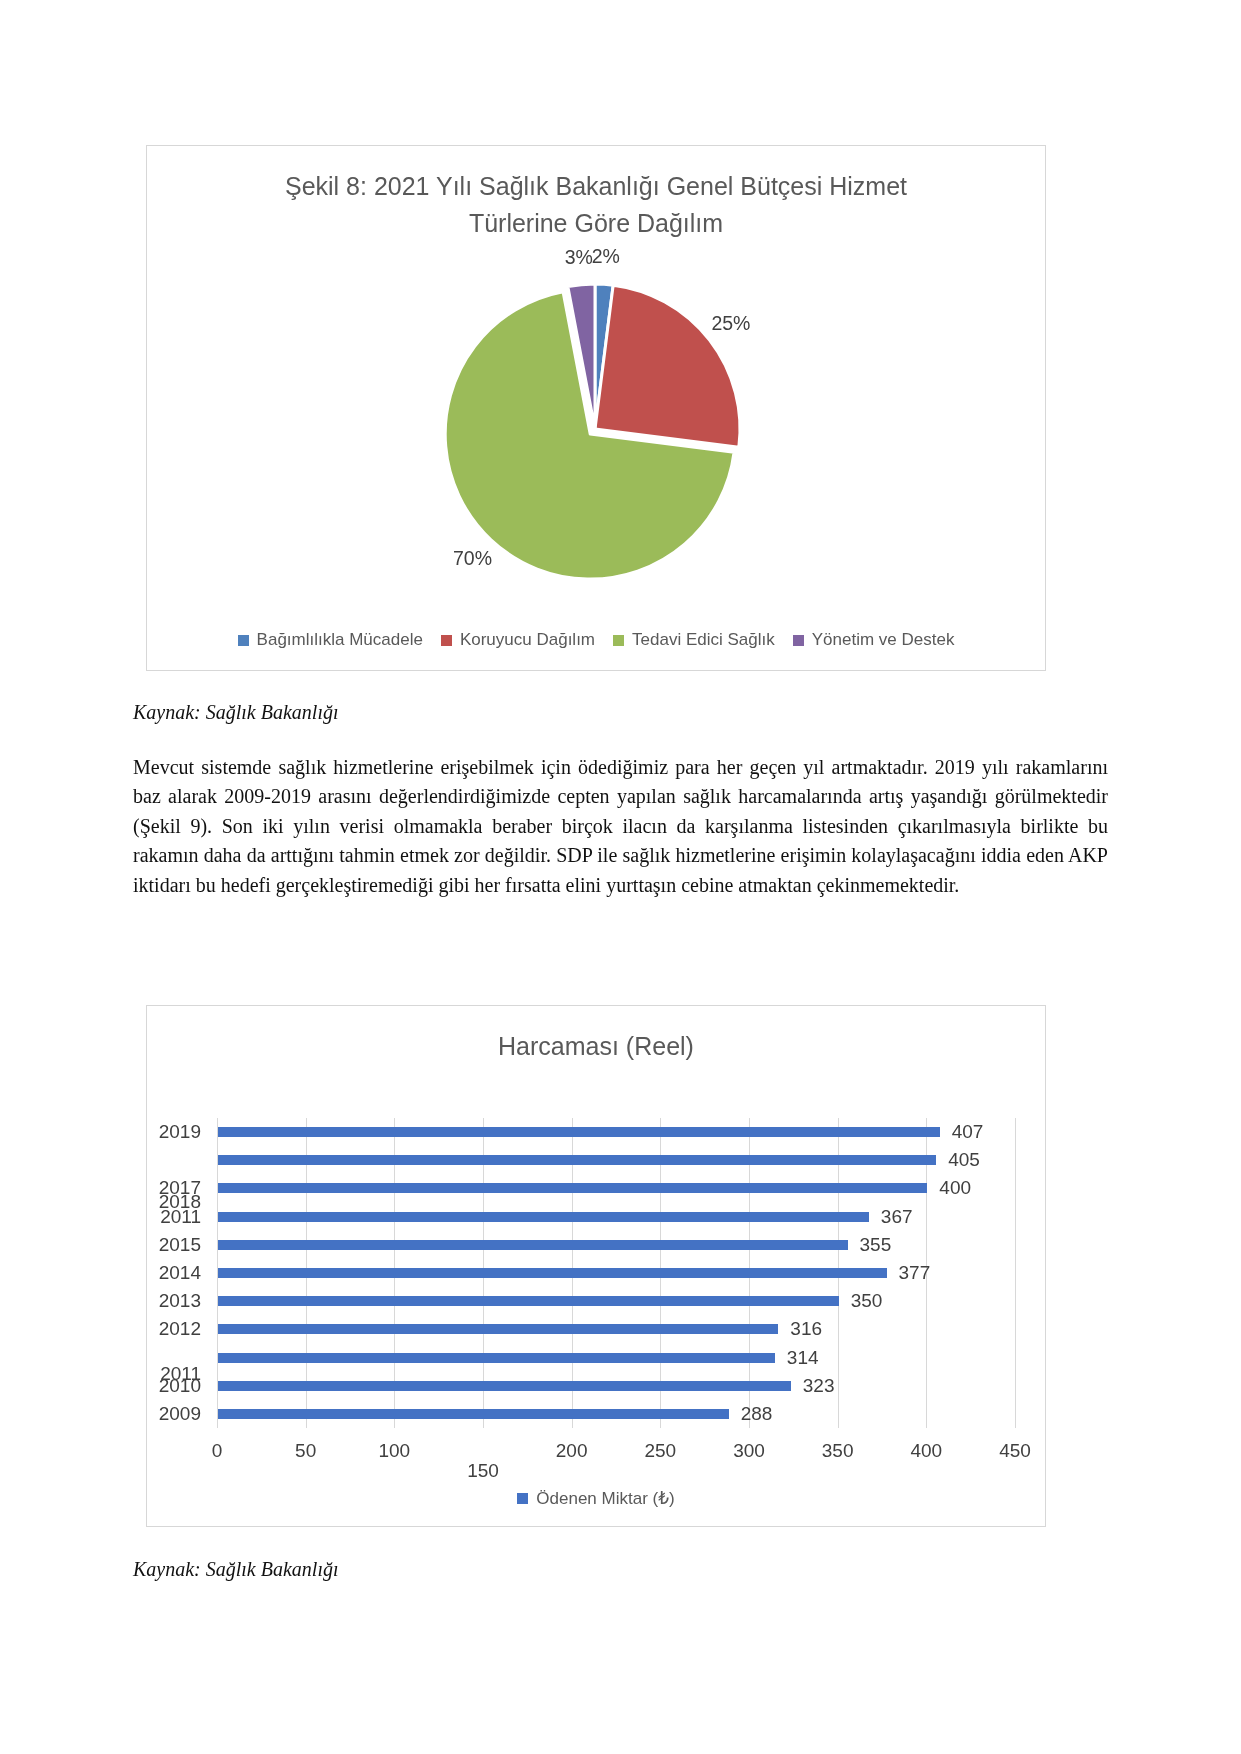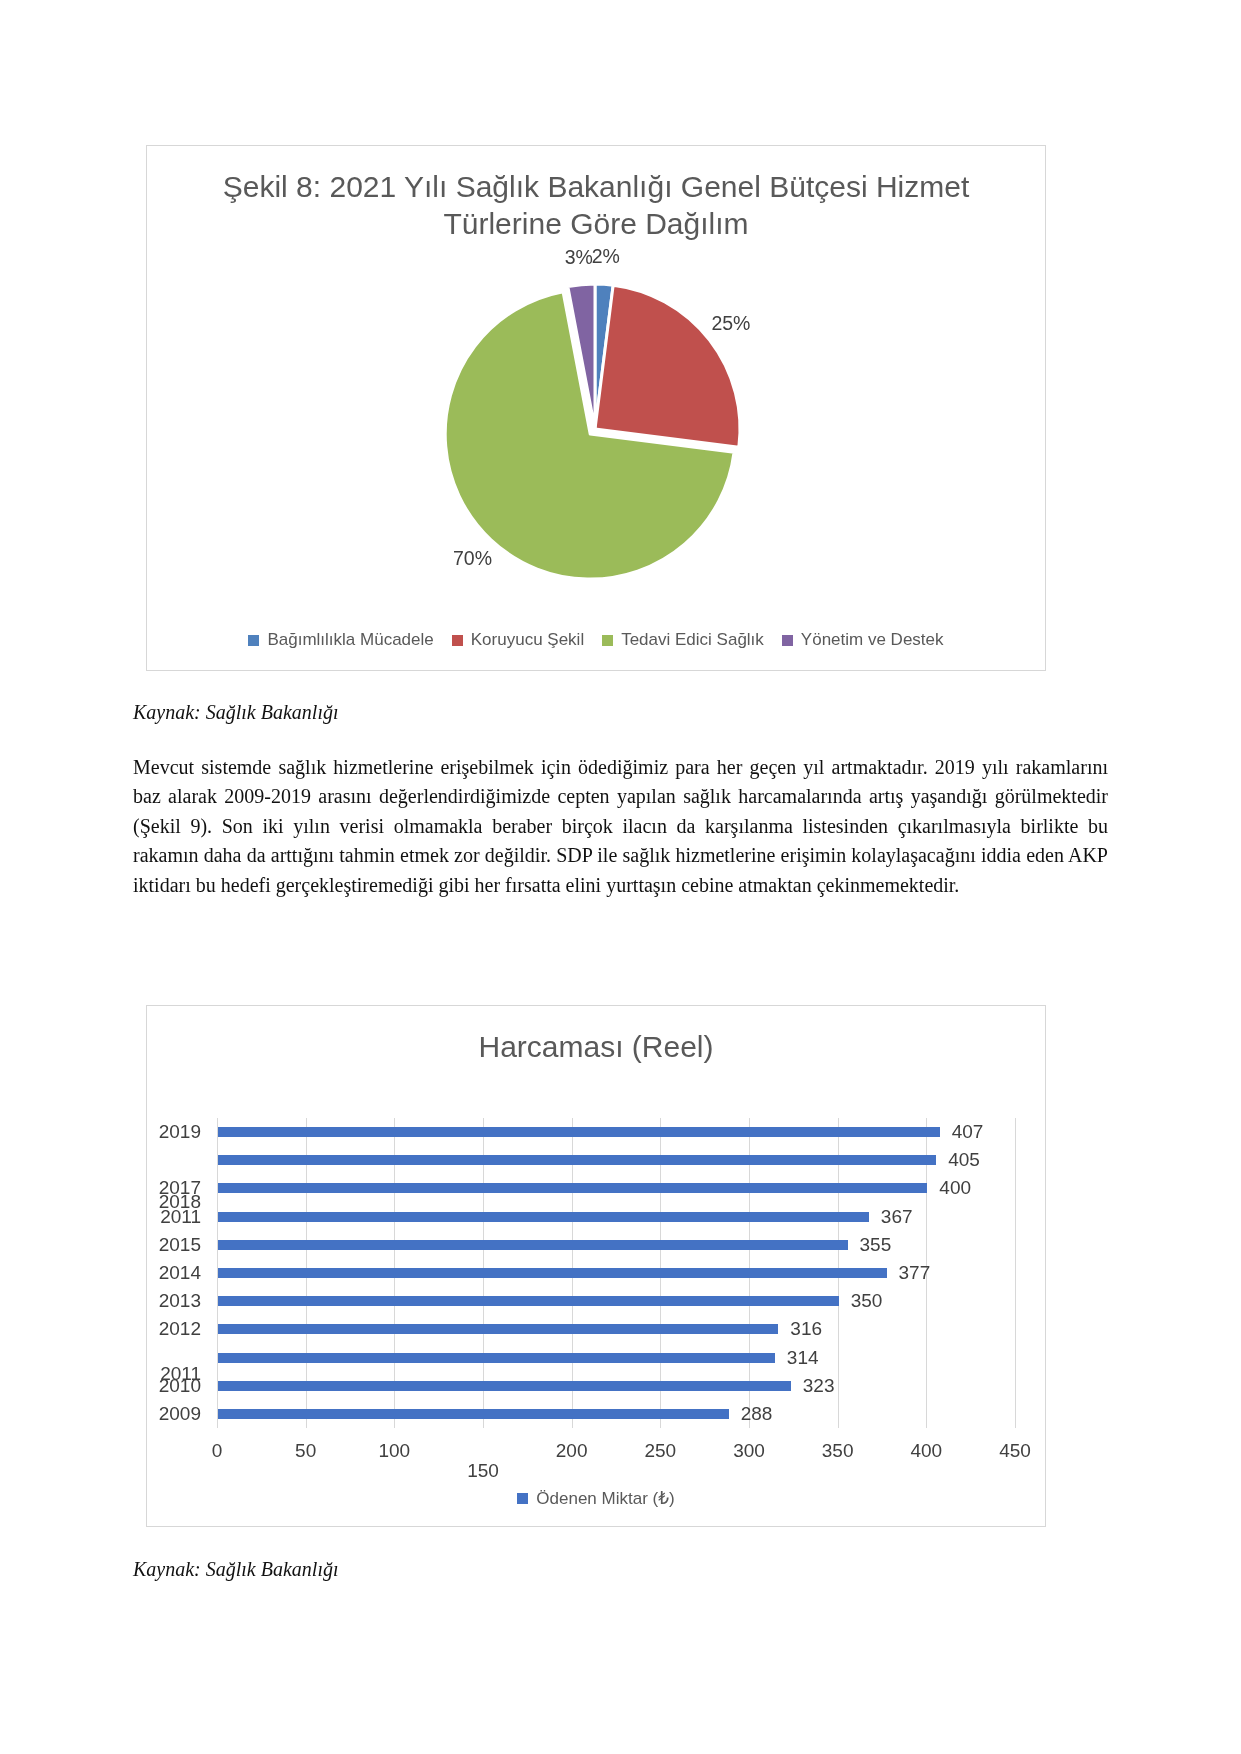--- a/index.html
+++ b/index.html
@@ -1,20 +1,20 @@
 <!DOCTYPE html>
 <html><head>
 <meta charset="utf-8">
 <style>
   html,body{margin:0;padding:0;background:#ffffff;}
   body{width:1241px;height:1754px;position:relative;font-family:"Liberation Sans","DejaVu Sans",sans-serif;}
   .page{position:absolute;inset:0;background:#fff;}
   .chart-box{position:absolute;margin:0;background:#fff;border:1.5px solid #d7d7d7;box-sizing:border-box;}
   .chart-title{position:absolute;top:22px;left:50px;right:50px;text-align:center;
-    font-size:30px;line-height:37px;color:#595959;letter-spacing:0;}
+    font-size:25px;line-height:37px;color:#595959;letter-spacing:0;}
   .legend-row{position:absolute;left:40px;right:40px;display:flex;justify-content:center;
     align-items:center;gap:18px;font-size:17px;color:#595959;}
   .legend-item{display:flex;align-items:center;gap:8px;white-space:nowrap;}
   .swatch{width:11px;height:11px;display:inline-block;flex:0 0 auto;}
   .source-note{position:absolute;left:133px;margin:0;font-family:"Liberation Serif","DejaVu Serif",serif;
     font-style:italic;font-size:20px;color:#111;}
   .body-text{position:absolute;left:133px;width:975px;margin:0;text-align:justify;
     font-family:"Liberation Serif","DejaVu Serif",serif;font-size:20px;line-height:29.4px;color:#111;}
   
   #pie-svg{position:absolute;left:0;top:0;}
@@ -49,21 +49,21 @@
         <path d="M 448 283 L 420.8297093850699 140.56834864434015 A 145 145 0 0 1 447.99999999999994 138 Z" fill="#8064a2" stroke="#ffffff" stroke-width="3" stroke-linejoin="round"></path>
         <text x="431.8133701092156" y="117.76334208827024" text-anchor="middle">3%</text>
       </svg>
     <div class="legend-row" id="pie-legend" style="top:484px;">
         <span class="legend-item">
           <span class="swatch" style="background: rgb(79, 129, 189);"></span>
           <span>Bağımlılıkla Mücadele</span>
         </span>
         <span class="legend-item">
           <span class="swatch" style="background: rgb(192, 80, 77);"></span>
-          <span>Koruyucu Şekil</span>
+          <span>Koruyucu Dağılım</span>
         </span>
         <span class="legend-item">
           <span class="swatch" style="background: rgb(155, 187, 89);"></span>
           <span>Tedavi Edici Sağlık</span>
         </span>
         <span class="legend-item">
           <span class="swatch" style="background: rgb(128, 100, 162);"></span>
           <span>Yönetim ve Destek</span>
         </span>
       </div>

